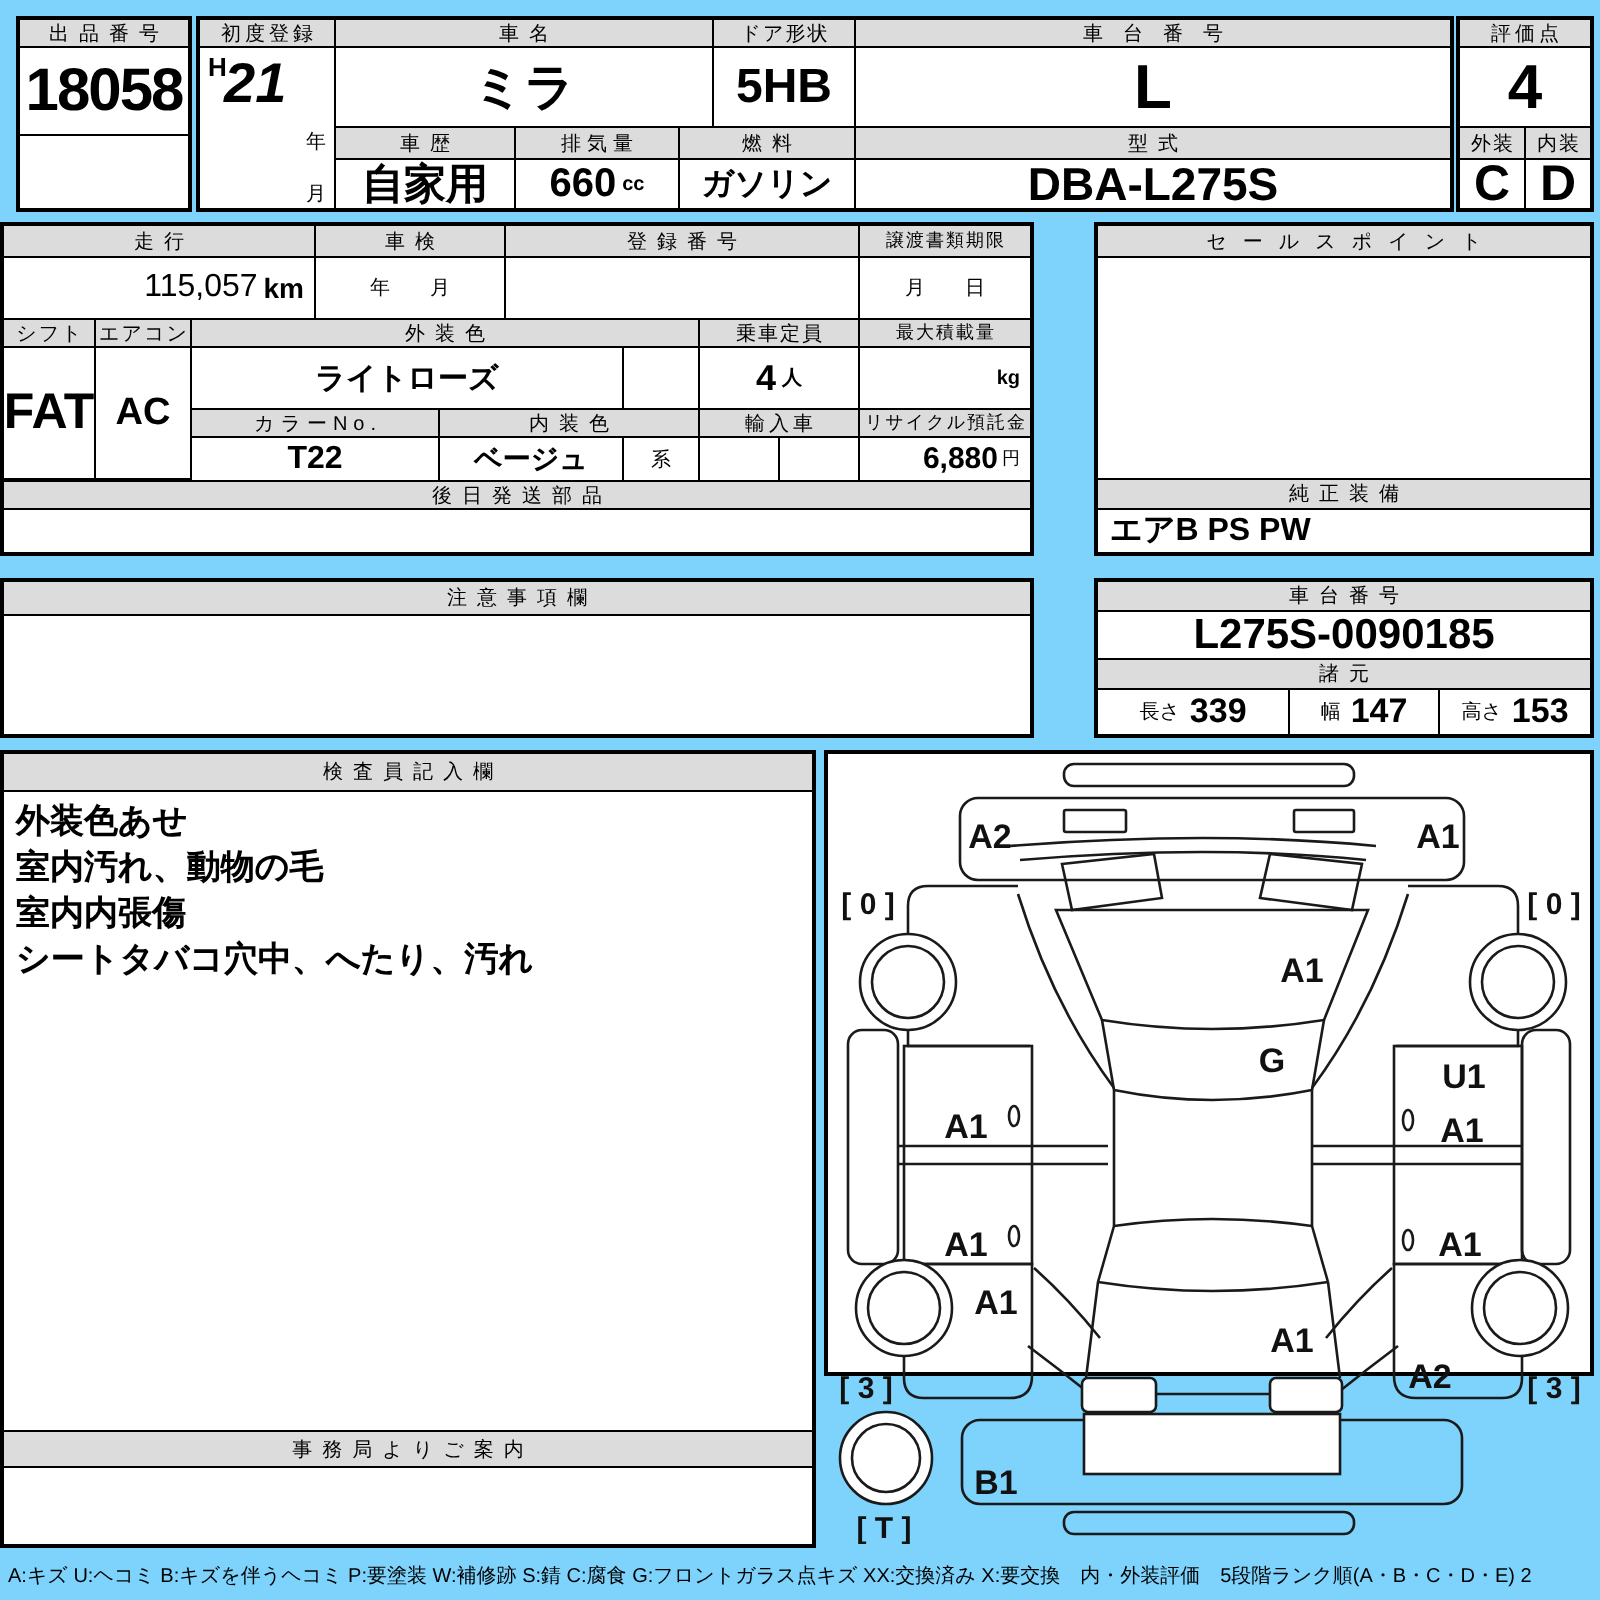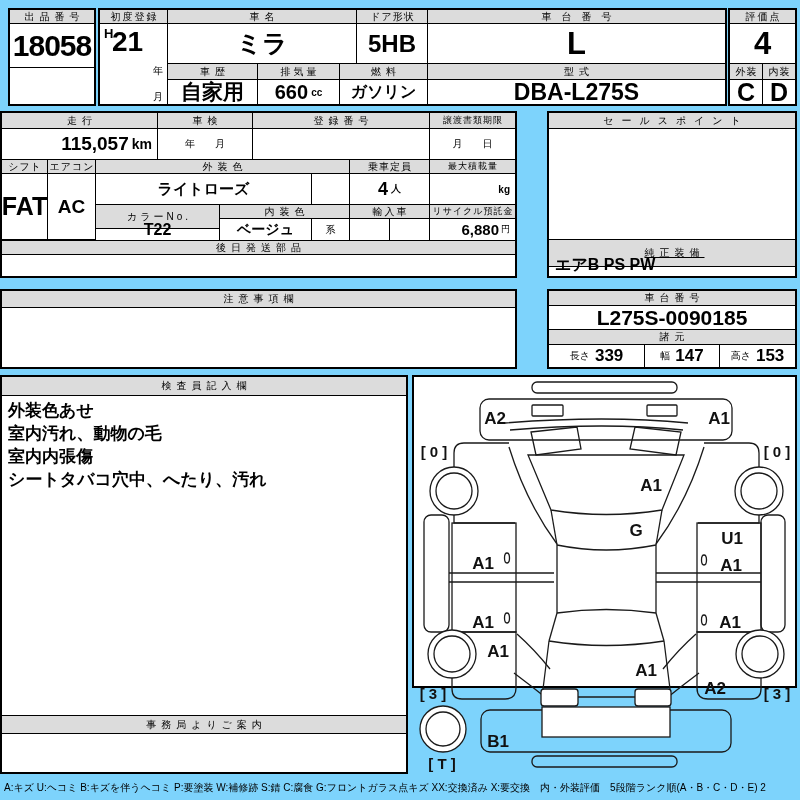--- a/index.html
+++ b/index.html
@@ -27,21 +27,21 @@
   <div class="box" style="left:8px;top:8px;width:88px;height:98px;">
     <div class="c hdr nr" style="left:0;top:0;width:84px;height:14px;">出品番号</div>
     <div class="c cell nr" style="left:0;top:14px;width:84px;height:44px;font-size:30px;letter-spacing:-1px;">18058</div>
     <div class="c cell nr nb" style="left:0;top:58px;width:84px;height:36px;"></div>
   </div>
 
   <div class="box" style="left:98px;top:8px;width:629px;height:98px;">
     <div class="c hdr" style="left:0;top:0;width:68px;height:14px;letter-spacing:2px;text-indent:2px;">初度登録</div>
     <div class="c cell nb" style="left:0;top:14px;width:68px;height:80px;">
       <span style="position:absolute;left:4px;top:2px;font-size:13px;font-weight:bold;">H</span>
-      <span style="position:absolute;left:12px;top:2px;font-size:28px;font-weight:bold;">21</span>
+      <span style="position:absolute;left:12px;top:2px;font-size:28px;font-weight:bold;font-style:italic;">21</span>
       <span style="position:absolute;left:53px;top:40px;font-size:10px;font-weight:normal;">年</span>
       <span style="position:absolute;left:53px;top:66px;font-size:10px;font-weight:normal;">月</span>
     </div>
     <div class="c hdr" style="left:68px;top:0;width:189px;height:14px;">車名</div>
     <div class="c hdr" style="left:257px;top:0;width:71px;height:14px;letter-spacing:1px;text-indent:1px;">ドア形状</div>
     <div class="c hdr nr" style="left:328px;top:0;width:297px;height:14px;letter-spacing:10px;text-indent:10px;">車台番号</div>
     <div class="c cell" style="left:68px;top:14px;width:189px;height:40px;font-size:25px;">ミラ</div>
     <div class="c cell" style="left:257px;top:14px;width:71px;height:40px;font-size:24px;">5HB</div>
     <div class="c cell nr" style="left:328px;top:14px;width:297px;height:40px;font-size:31px;">L</div>
     <div class="c hdr" style="left:68px;top:54px;width:90px;height:16px;">車歴</div>
@@ -65,61 +65,61 @@
     <div class="c cell nb" style="left:0;top:70px;width:33px;height:24px;font-size:25px;">C</div>
     <div class="c cell nr nb" style="left:33px;top:70px;width:32px;height:24px;font-size:25px;">D</div>
   </div>
 
   <div class="box" style="left:0;top:111px;width:517px;height:167px;">
     <div class="c hdr" style="left:0;top:0;width:156px;height:16px;">走行</div>
     <div class="c hdr" style="left:156px;top:0;width:95px;height:16px;">車検</div>
     <div class="c hdr" style="left:251px;top:0;width:177px;height:16px;">登録番号</div>
     <div class="c hdr nr tight" style="left:428px;top:0;width:85px;height:16px;">譲渡書類期限</div>
     <div class="c cell right" style="left:0;top:16px;width:156px;height:31px;">
-      <span style="font-size:19px;font-weight:bold;">115,057</span>
+      <span style="font-size:16px;font-weight:normal;">115,057</span>
       <span style="font-size:14px;font-weight:bold;margin-left:3px;">km</span>
     </div>
     <div class="c cell" style="left:156px;top:16px;width:95px;height:31px;font-size:10px;font-weight:normal;">年　　月</div>
     <div class="c cell" style="left:251px;top:16px;width:177px;height:31px;"></div>
     <div class="c cell nr" style="left:428px;top:16px;width:85px;height:31px;font-size:10px;font-weight:normal;">月　　日</div>
     <div class="c hdr" style="left:0;top:47px;width:46px;height:14px;letter-spacing:1px;text-indent:1px;">シフト</div>
     <div class="c hdr" style="left:46px;top:47px;width:48px;height:14px;letter-spacing:1px;text-indent:1px;">エアコン</div>
     <div class="c hdr" style="left:94px;top:47px;width:254px;height:14px;">外装色</div>
     <div class="c hdr" style="left:348px;top:47px;width:80px;height:14px;letter-spacing:1px;text-indent:1px;">乗車定員</div>
     <div class="c hdr nr tight" style="left:428px;top:47px;width:85px;height:14px;">最大積載量</div>
     <div class="c cell" style="left:0;top:61px;width:46px;height:66px;font-size:25px;">FAT</div>
     <div class="c cell" style="left:46px;top:61px;width:48px;height:66px;font-size:19px;">AC</div>
     <div class="c cell" style="left:94px;top:61px;width:216px;height:31px;font-size:15px;">ライトローズ</div>
     <div class="c cell" style="left:310px;top:61px;width:38px;height:31px;"></div>
     <div class="c cell" style="left:348px;top:61px;width:80px;height:31px;">
       <span style="font-size:18px;font-weight:bold;">4</span>
       <span class="unit">人</span>
     </div>
     <div class="c cell nr right" style="left:428px;top:61px;width:85px;height:31px;font-size:10px;">kg</div>
-    <div class="c hdr" style="left:94px;top:92px;width:124px;height:24px;letter-spacing:3px;text-indent:3px;">カラーNo.</div>
+    <div class="c hdr" style="left:94px;top:92px;width:124px;height:14px;letter-spacing:3px;text-indent:3px;">カラーNo.</div>
     <div class="c hdr" style="left:218px;top:92px;width:130px;height:14px;">内装色</div>
     <div class="c hdr" style="left:348px;top:92px;width:80px;height:14px;letter-spacing:2px;text-indent:2px;">輸入車</div>
     <div class="c hdr nr tight" style="left:428px;top:92px;width:85px;height:14px;">リサイクル預託金</div>
     <div class="c cell nb" style="left:94px;top:106px;width:124px;height:21px;font-size:16px;">T22</div>
     <div class="c cell nb" style="left:218px;top:106px;width:92px;height:21px;font-size:14px;">ベージュ</div>
     <div class="c cell nb" style="left:310px;top:106px;width:38px;height:21px;font-size:10px;font-weight:normal;">系</div>
     <div class="c cell nb" style="left:348px;top:106px;width:40px;height:21px;"></div>
     <div class="c cell nb" style="left:388px;top:106px;width:40px;height:21px;"></div>
     <div class="c cell nr nb right" style="left:428px;top:106px;width:85px;height:21px;">
       <span style="font-size:15px;font-weight:bold;">6,880</span>
       <span style="font-size:9px;font-weight:normal;margin-left:2px;">円</span>
     </div>
     <div class="c hdr nr" style="left:0;top:127px;width:513px;height:15px;border-top:1.5px solid #000;">後日発送部品</div>
     <div class="c cell nr nb" style="left:0;top:142px;width:513px;height:21px;"></div>
   </div>
 
   <div class="box" style="left:547px;top:111px;width:250px;height:167px;">
     <div class="c hdr nr" style="left:0;top:0;width:246px;height:16px;letter-spacing:8px;text-indent:8px;">セールスポイント</div>
     <div class="c cell nr" style="left:0;top:16px;width:246px;height:111px;"></div>
-    <div class="c hdr nr" style="left:0;top:127px;width:246px;height:27px;text-decoration:underline;">純正装備</div>
+    <div class="c hdr nr" style="left:0;top:127px;width:246px;height:15px;">純正装備</div>
     <div class="c cell nr nb left" style="left:0;top:142px;width:246px;height:21px;font-size:16px;">エアB PS PW</div>
   </div>
 
   <div class="box" style="left:0;top:289px;width:517px;height:80px;">
     <div class="c hdr nr" style="left:0;top:0;width:513px;height:17px;">注意事項欄</div>
     <div class="c cell nr nb" style="left:0;top:17px;width:513px;height:59px;"></div>
   </div>
 
   <div class="box" style="left:547px;top:289px;width:250px;height:80px;">
     <div class="c hdr nr" style="left:0;top:0;width:246px;height:15px;">車台番号</div>

